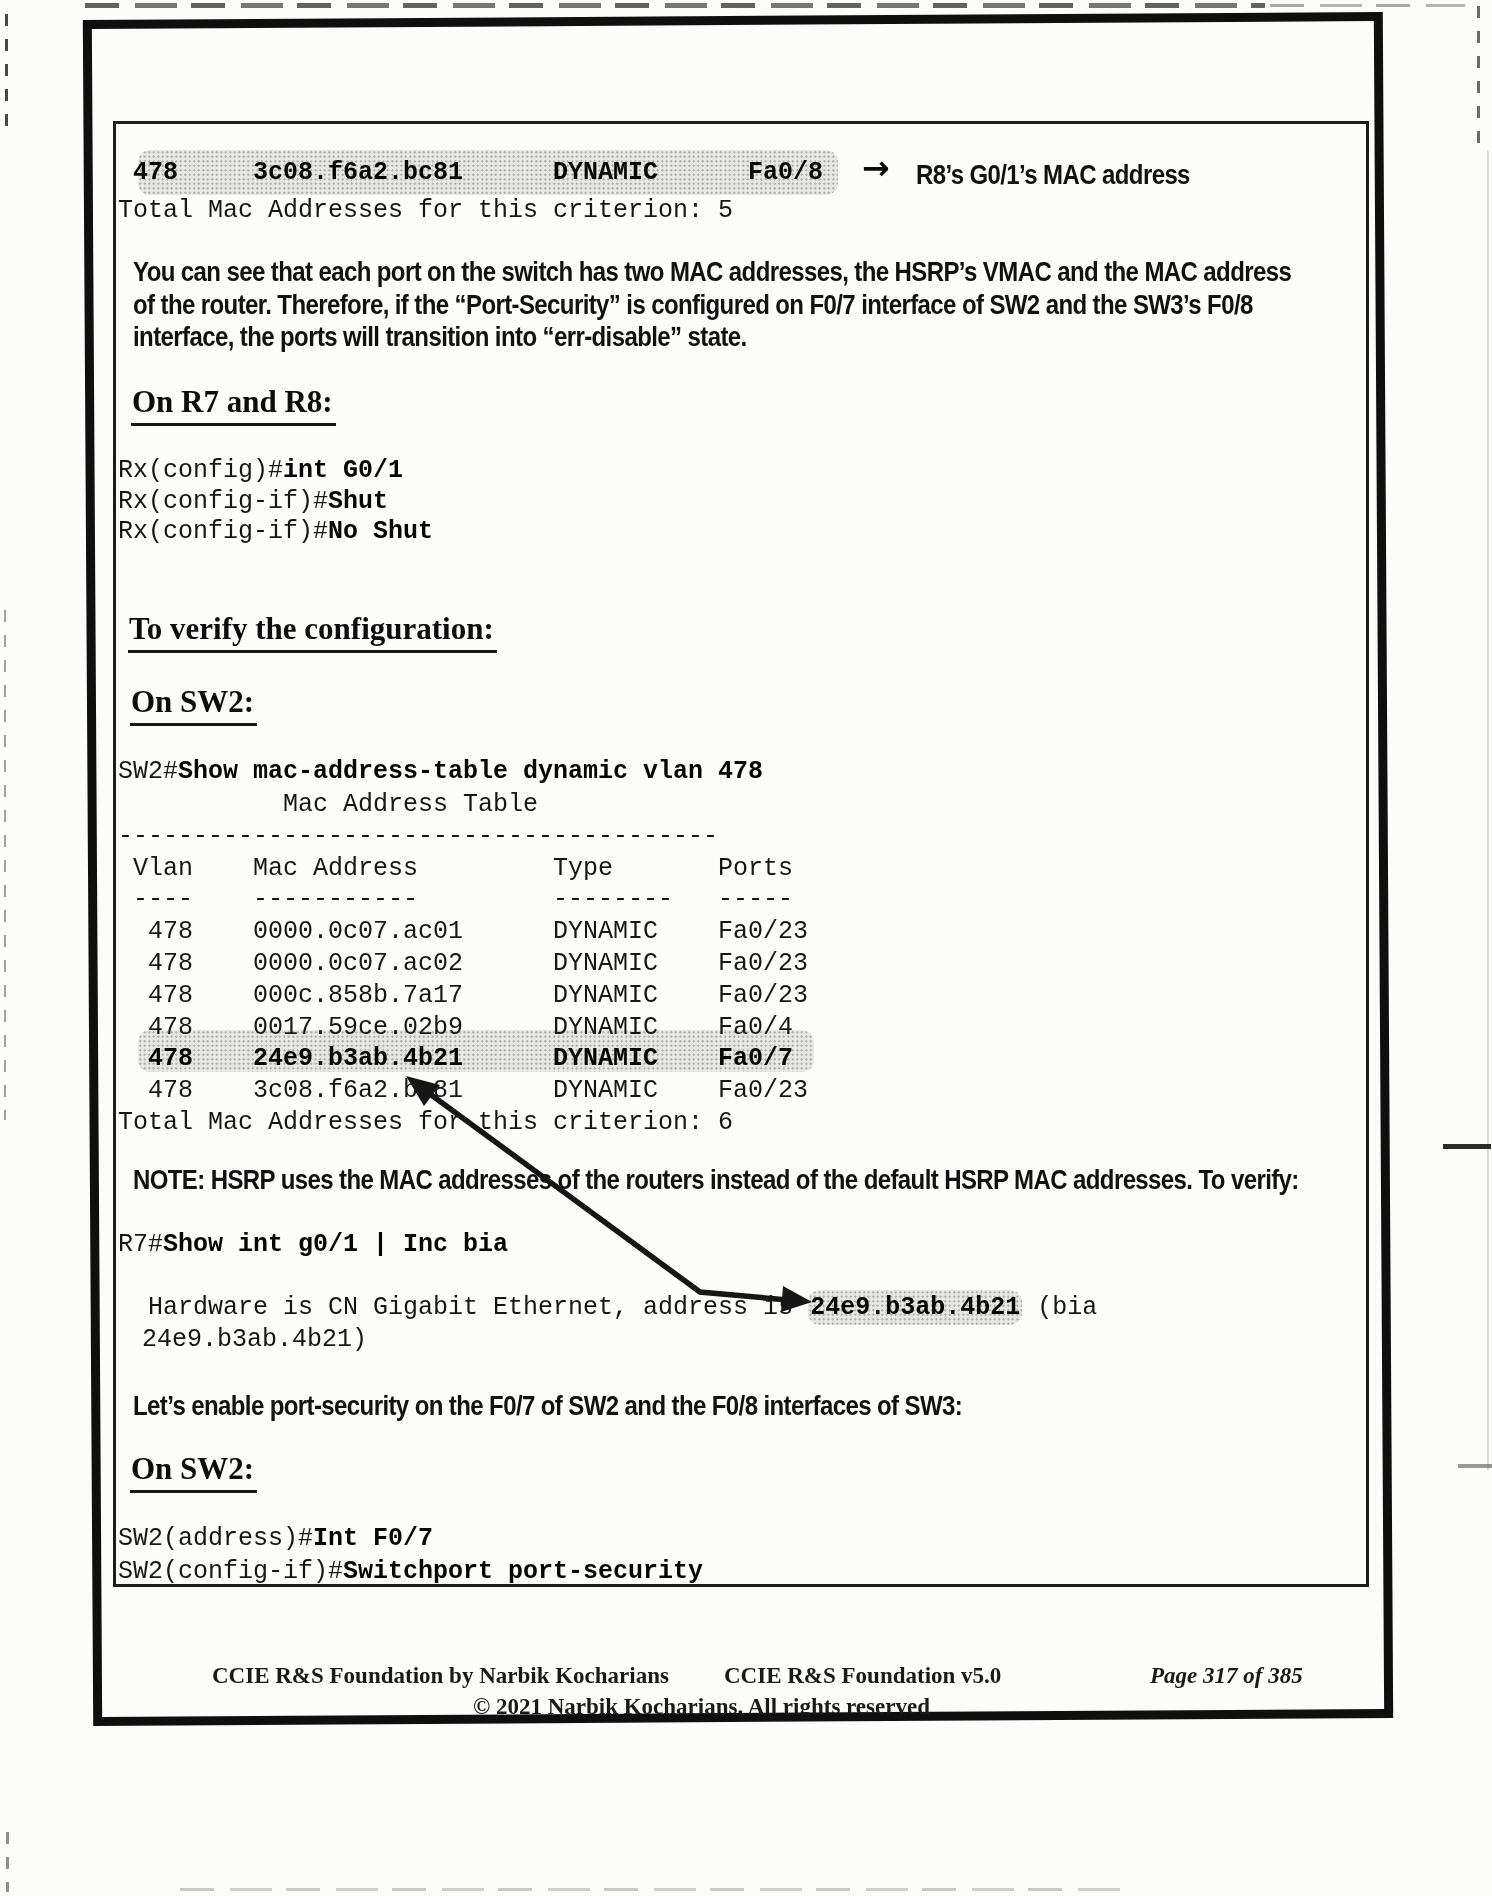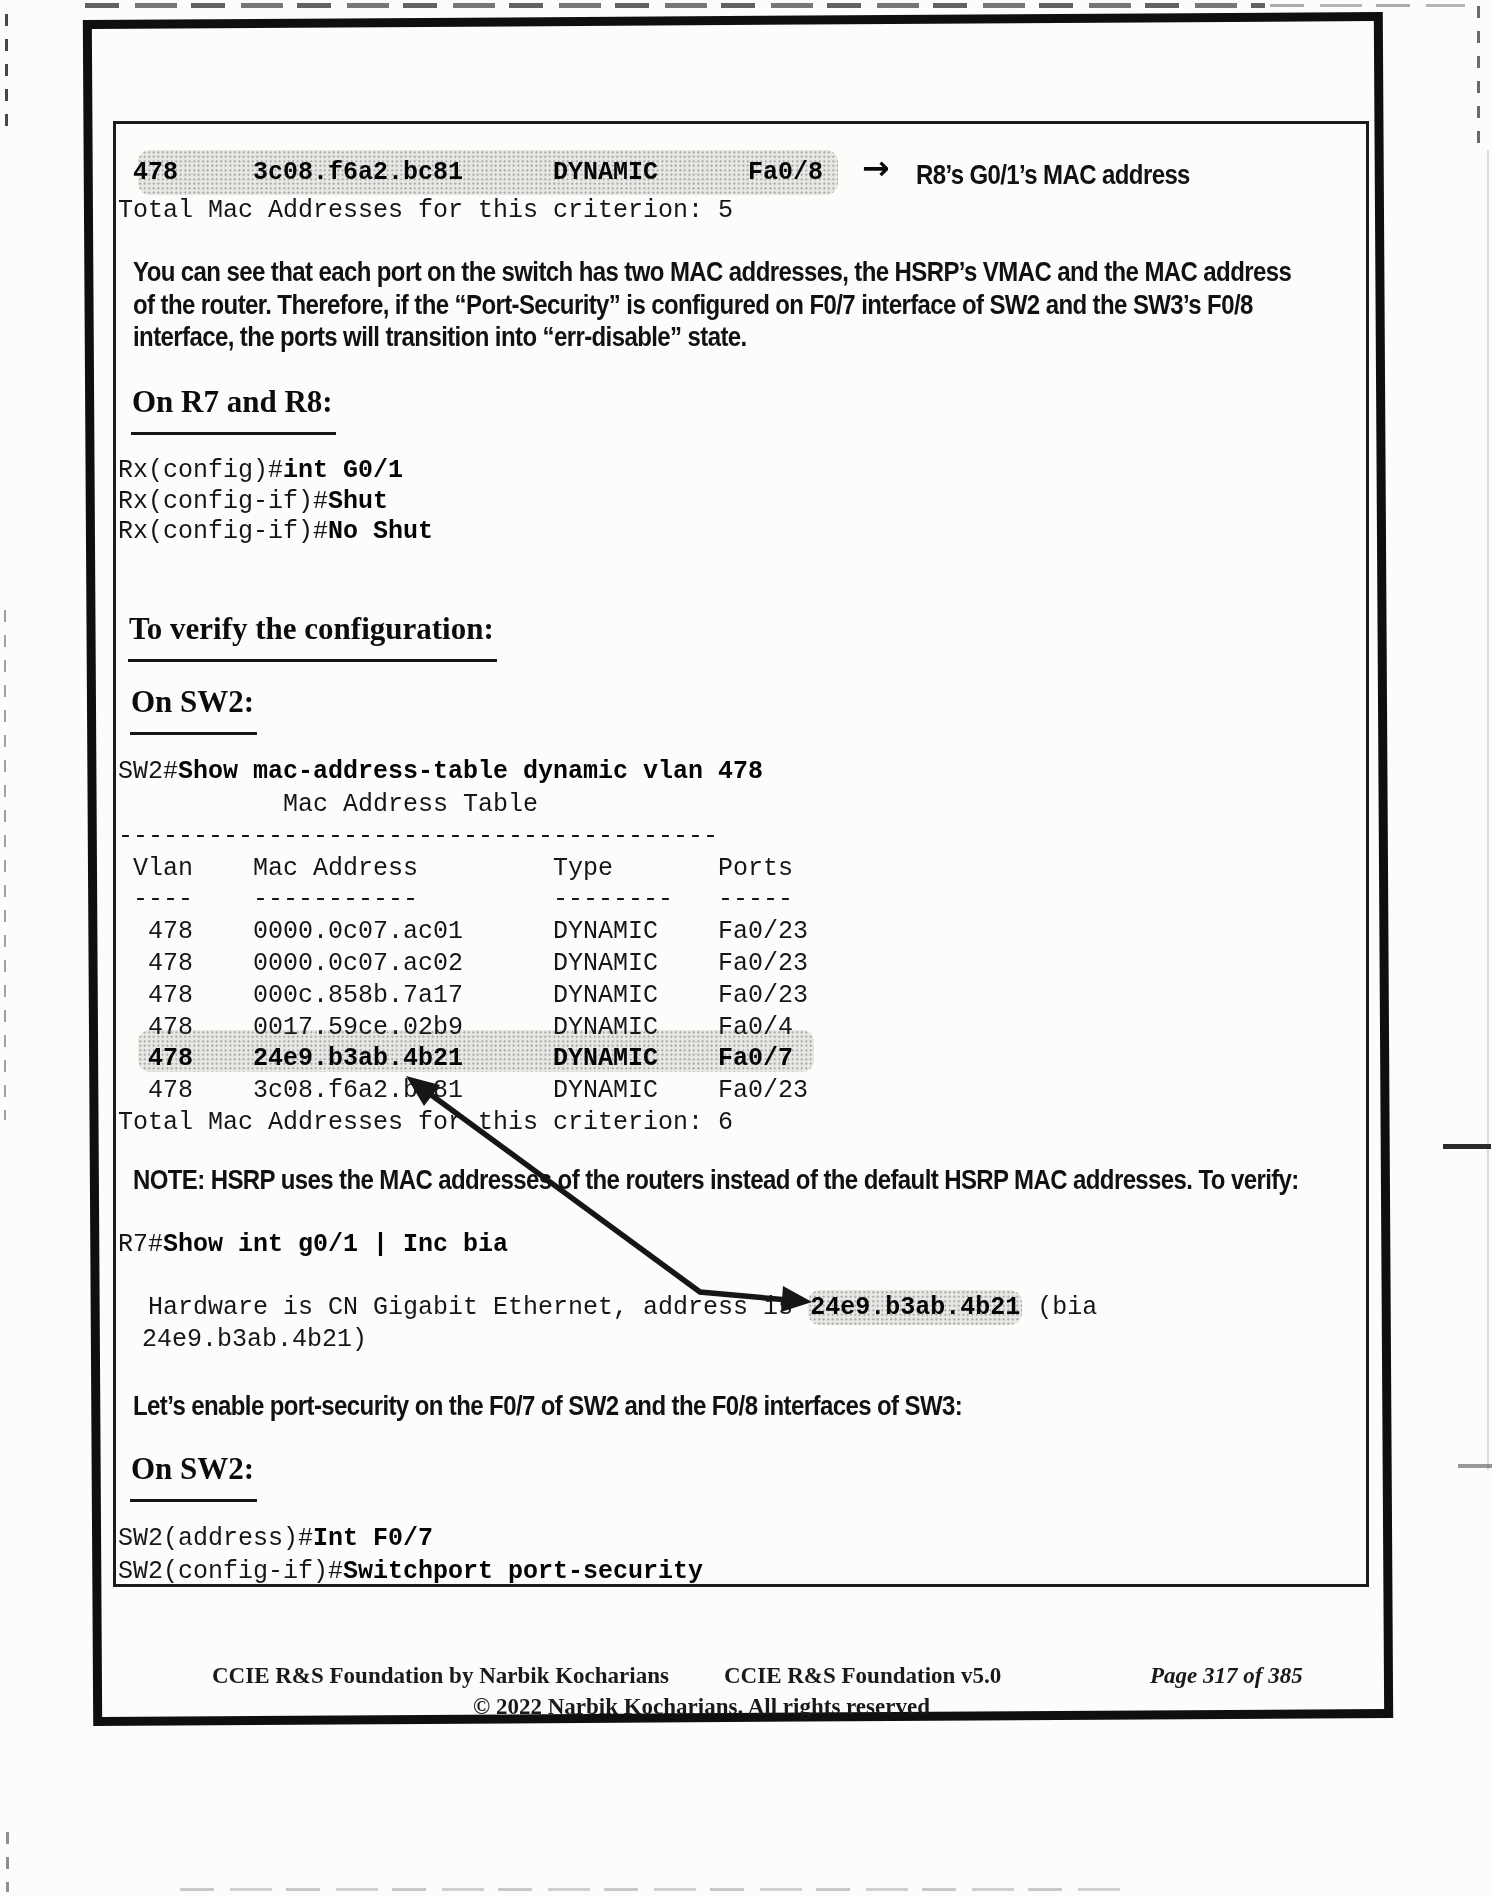--- a/index.html
+++ b/index.html
@@ -28,21 +28,21 @@
   .monoblock div{white-space:pre;}
   .b{font-weight:bold;color:#050505;}
   .sansb{
     position:absolute;font-family:"Liberation Sans",sans-serif;font-weight:bold;
     font-size:24px;letter-spacing:-0.6px;white-space:pre;color:#111;
     transform:scaleY(1.12);transform-origin:0 0;
   }
   .hd{
     position:absolute;font-family:"Liberation Serif",serif;font-weight:bold;
     font-size:31px;color:#0c0c0c;white-space:pre;
-    border-bottom:3.5px solid #151515;padding:0 3px 12px 1px;
+    border-bottom:3.5px solid #151515;padding:0 3px 3px 1px;
   }
   .hl{
     background-color:#e7e7e4;
     background-image:radial-gradient(#a9a9a9 0.9px, rgba(0,0,0,0) 1.25px);
     background-size:4.5px 4.5px;
     border-radius:12px;
   }
   .band{position:absolute;z-index:0;}
   .txt{z-index:2;}
   .ftr{
@@ -127,19 +127,19 @@
 <div class="hd" style="left:130px;top:1451px;">On SW2:</div>
 
 <div class="monoblock" style="left:118px;top:1523px;">
   <div style="line-height:32.5px;"><span>SW2(address)#</span><span class="b">Int F0/7</span></div>
   <div style="line-height:32.5px;"><span>SW2(config-if)#</span><span class="b">Switchport port-security</span></div>
 </div>
 
 <div class="ftr" style="left:212px;top:1645px;">CCIE R&amp;S Foundation by Narbik Kocharians</div>
 <div class="ftr" style="left:724px;top:1645px;">CCIE R&amp;S Foundation v5.0</div>
 <div class="ftr it" style="left:1150px;top:1645px;">Page 317 of 385</div>
-<div class="ftr" style="left:473px;top:1676px;">© 2022 Narbik Kocharians. All rights reserved</div>
+<div class="ftr" style="left:473px;top:1676px;">© 2021 Narbik Kocharians. All rights reserved</div>
 
 <svg class="overlay" width="1492" height="1896" viewBox="0 0 1492 1896">
   <polyline points="430,1094 700,1292 788,1300" fill="none" stroke="#161616" stroke-width="5.5" stroke-linecap="round"></polyline>
   <polygon points="406,1076 440,1085 424,1106" fill="#161616"></polygon>
   <polygon points="812,1302 783,1286 781,1312" fill="#161616"></polygon>
 </svg>
 
 </body></html>

